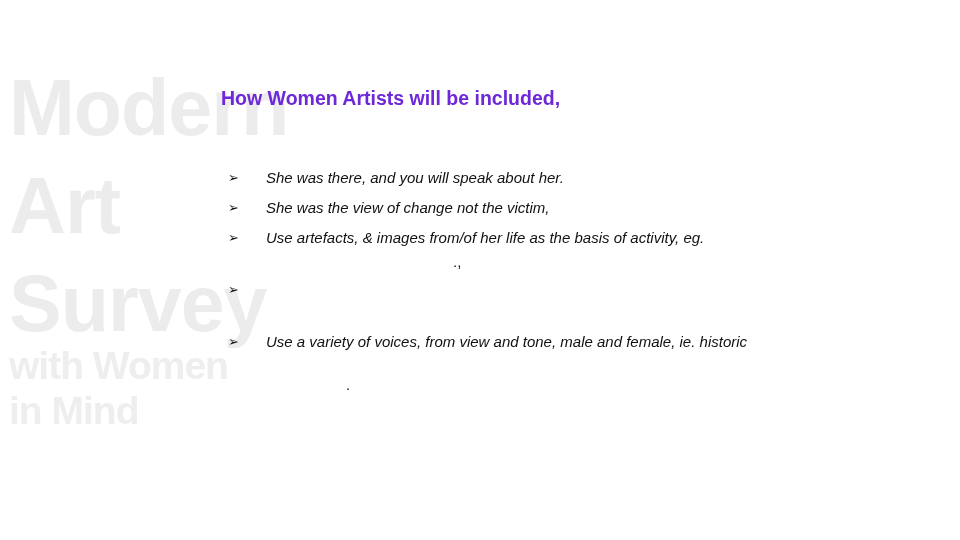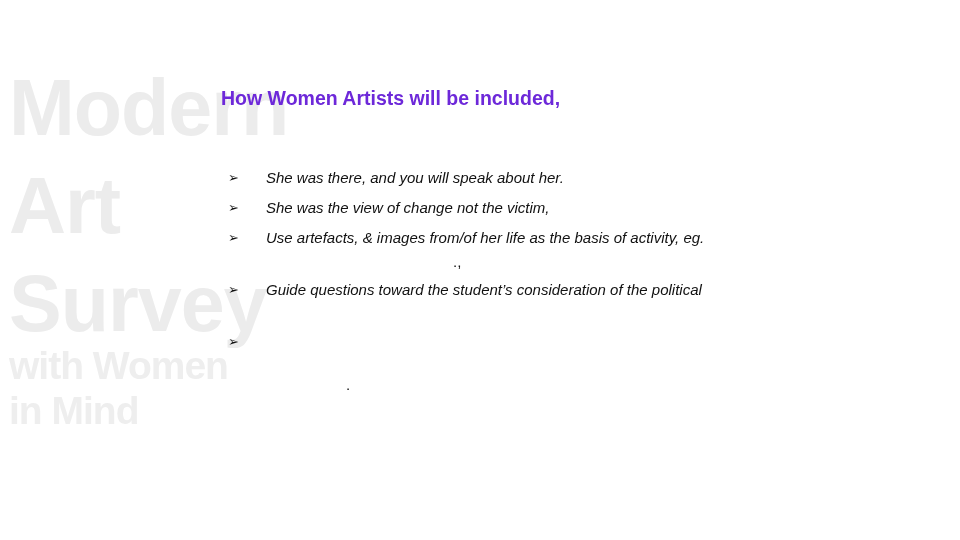--- a/index.html
+++ b/index.html
@@ -126,26 +126,26 @@
     <span class="btext">
       <span>Use artefacts, &amp; images from/of her life as the basis of activity, eg.</span>
     </span>
   </div>
 
   <div class="stray" id="stray-1">.,</div>
 
   <div class="bullet" id="bullet-4">
     <span class="marker">➢</span>
     <span class="btext">
-      <span>Guide questions toward the student’s consideration of the political</span>
     </span>
   </div>
 
   <div class="bullet" id="bullet-5">
     <span class="marker">➢</span>
     <span class="btext">
+      <span>Use a variety of voices, from view and tone, male and female, ie. historic</span>
     </span>
   </div>
 
   <div class="stray" id="stray-2">.</div>
 
 
 </div>
 
 </body></html>

